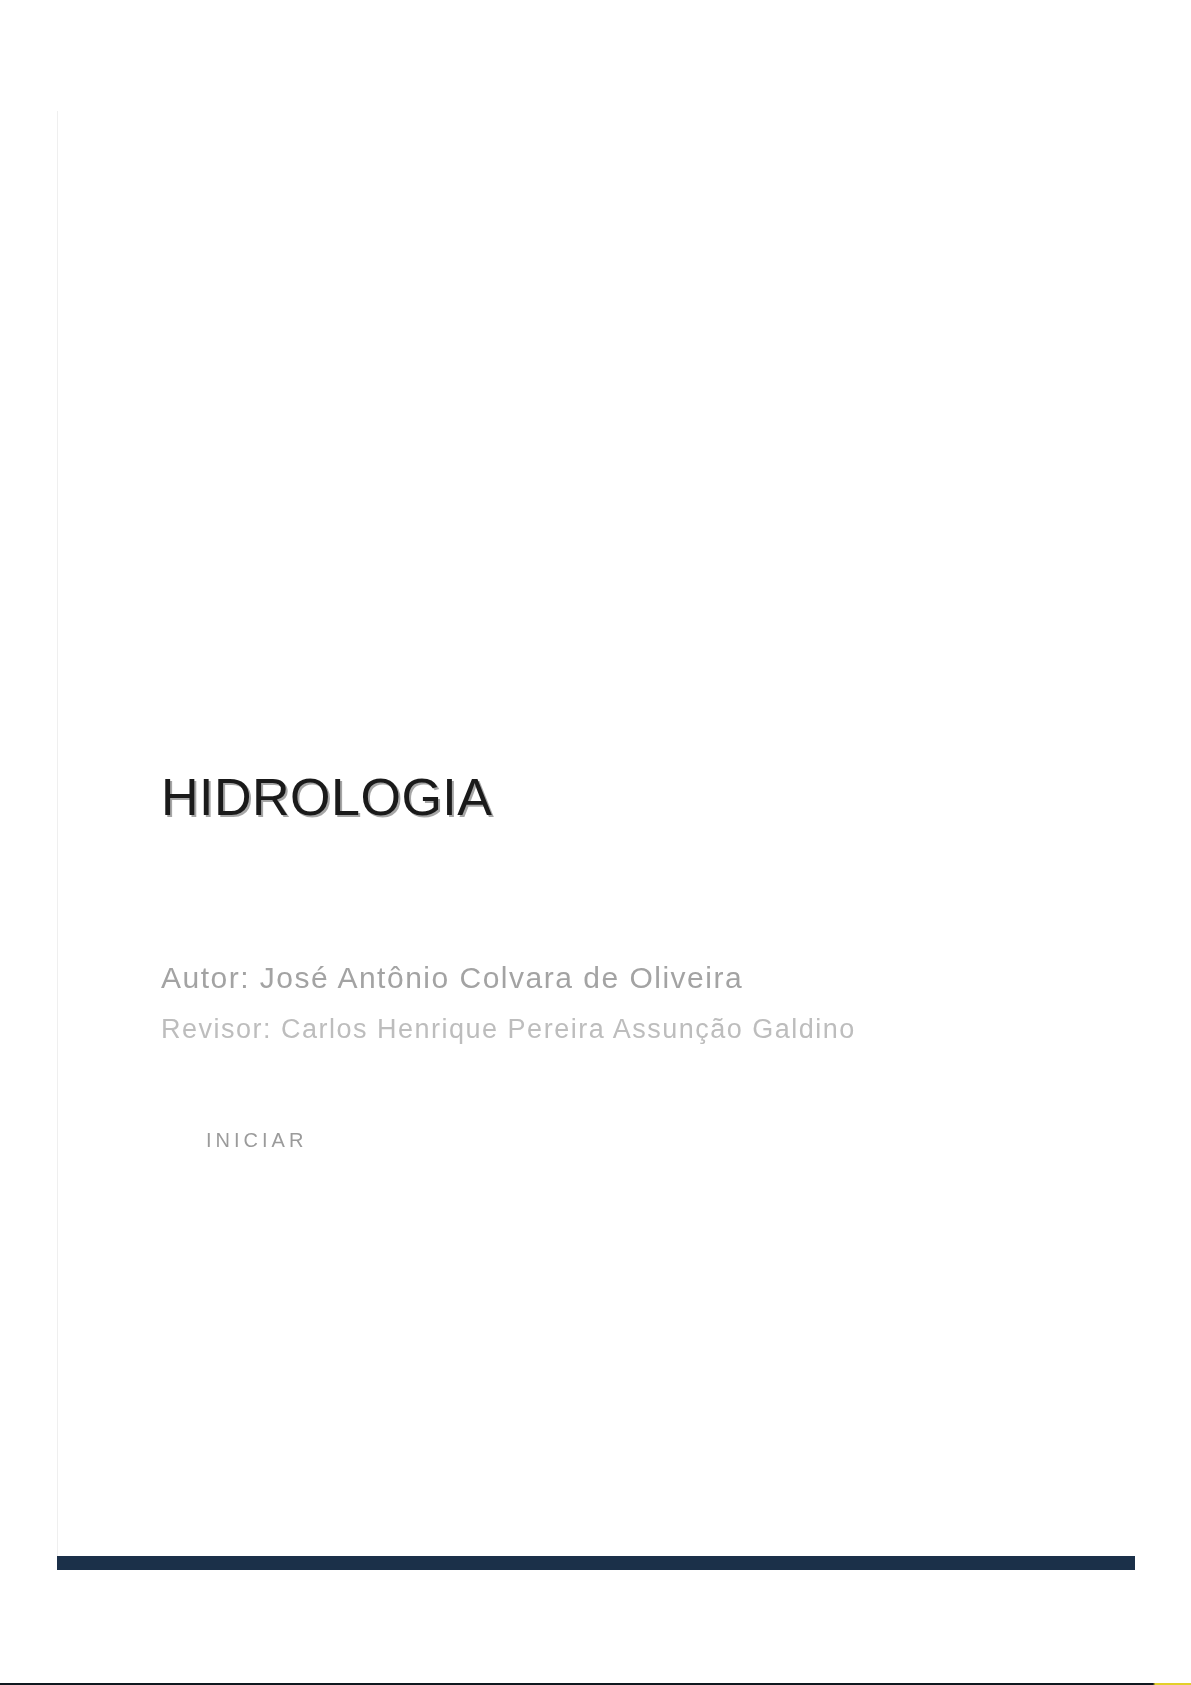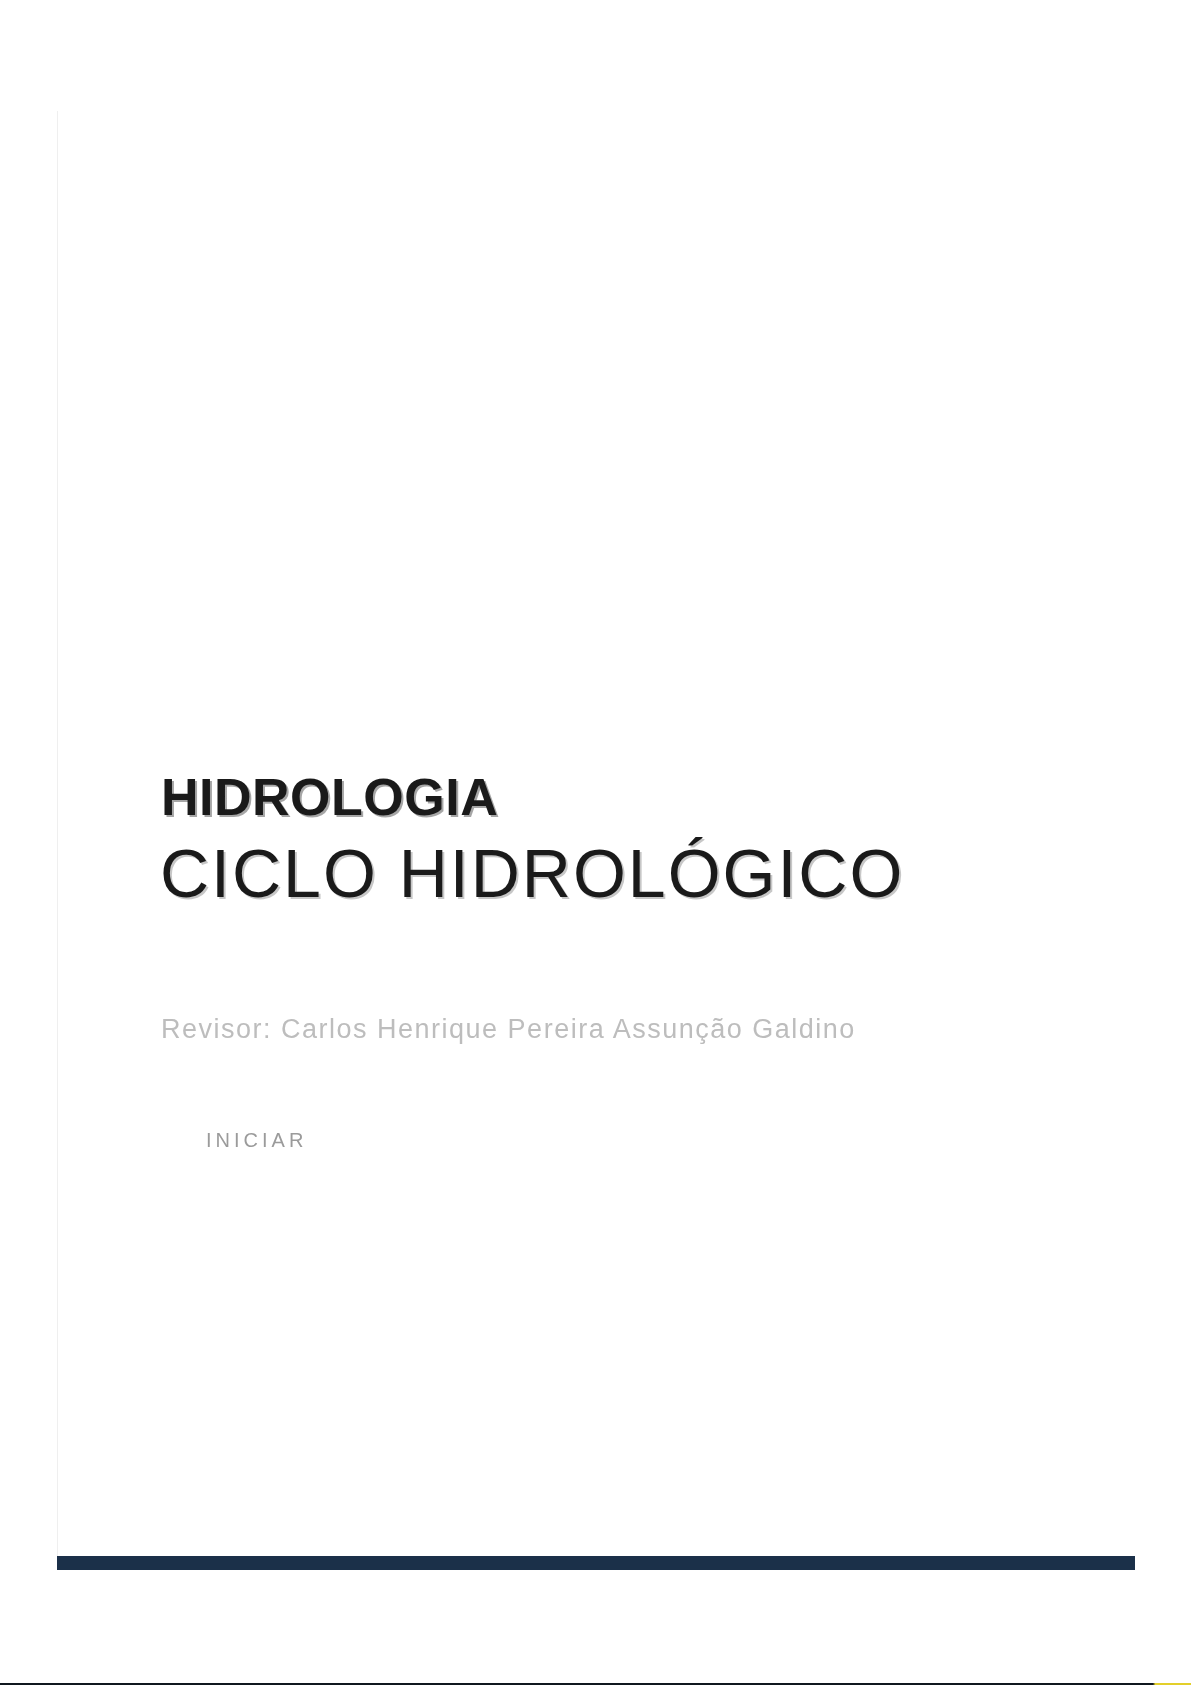--- a/index.html
+++ b/index.html
@@ -32,21 +32,21 @@
       var(--accent-gradient-start, #8ec6d4) 0%,
       var(--accent-gradient-end, #dfe4bd) 100%);
   }
 
   .kicker {
     position: absolute;
     left: 103px;
     top: 660px;
     font-size: 52px;
     line-height: 52px;
-    font-weight: 700;
+    font-weight: 400;
     letter-spacing: 0.5px;
     color: var(--heading-text, #1a1a1a);
     text-shadow: 2px 2px 0 rgba(0,0,0,0.35);
     white-space: nowrap;
   }
   .lesson-title {
     position: absolute;
     left: 102px;
     top: 727px;
     font-size: 68px;
@@ -119,22 +119,22 @@
   }
 </style>
 </head>
 <body>
 
 <div class="top-accent-line"></div>
 
 <div class="card">
   <h2 class="kicker">HIDROLOGIA</h2>
 
-  <h1 class="lesson-title">CICLO HIDROLÓGICO</h1>
 
+  <p class="author-line">Autor: José Antônio Colvara de Oliveira</p>
 
   <p class="reviewer-line">Revisor: Carlos Henrique Pereira Assunção Galdino</p>
 
   <button class="start-button">INICIAR</button>
 </div>
 
 <div class="footer-bar"></div>
 
 <div class="bottom-edge"></div>
 

